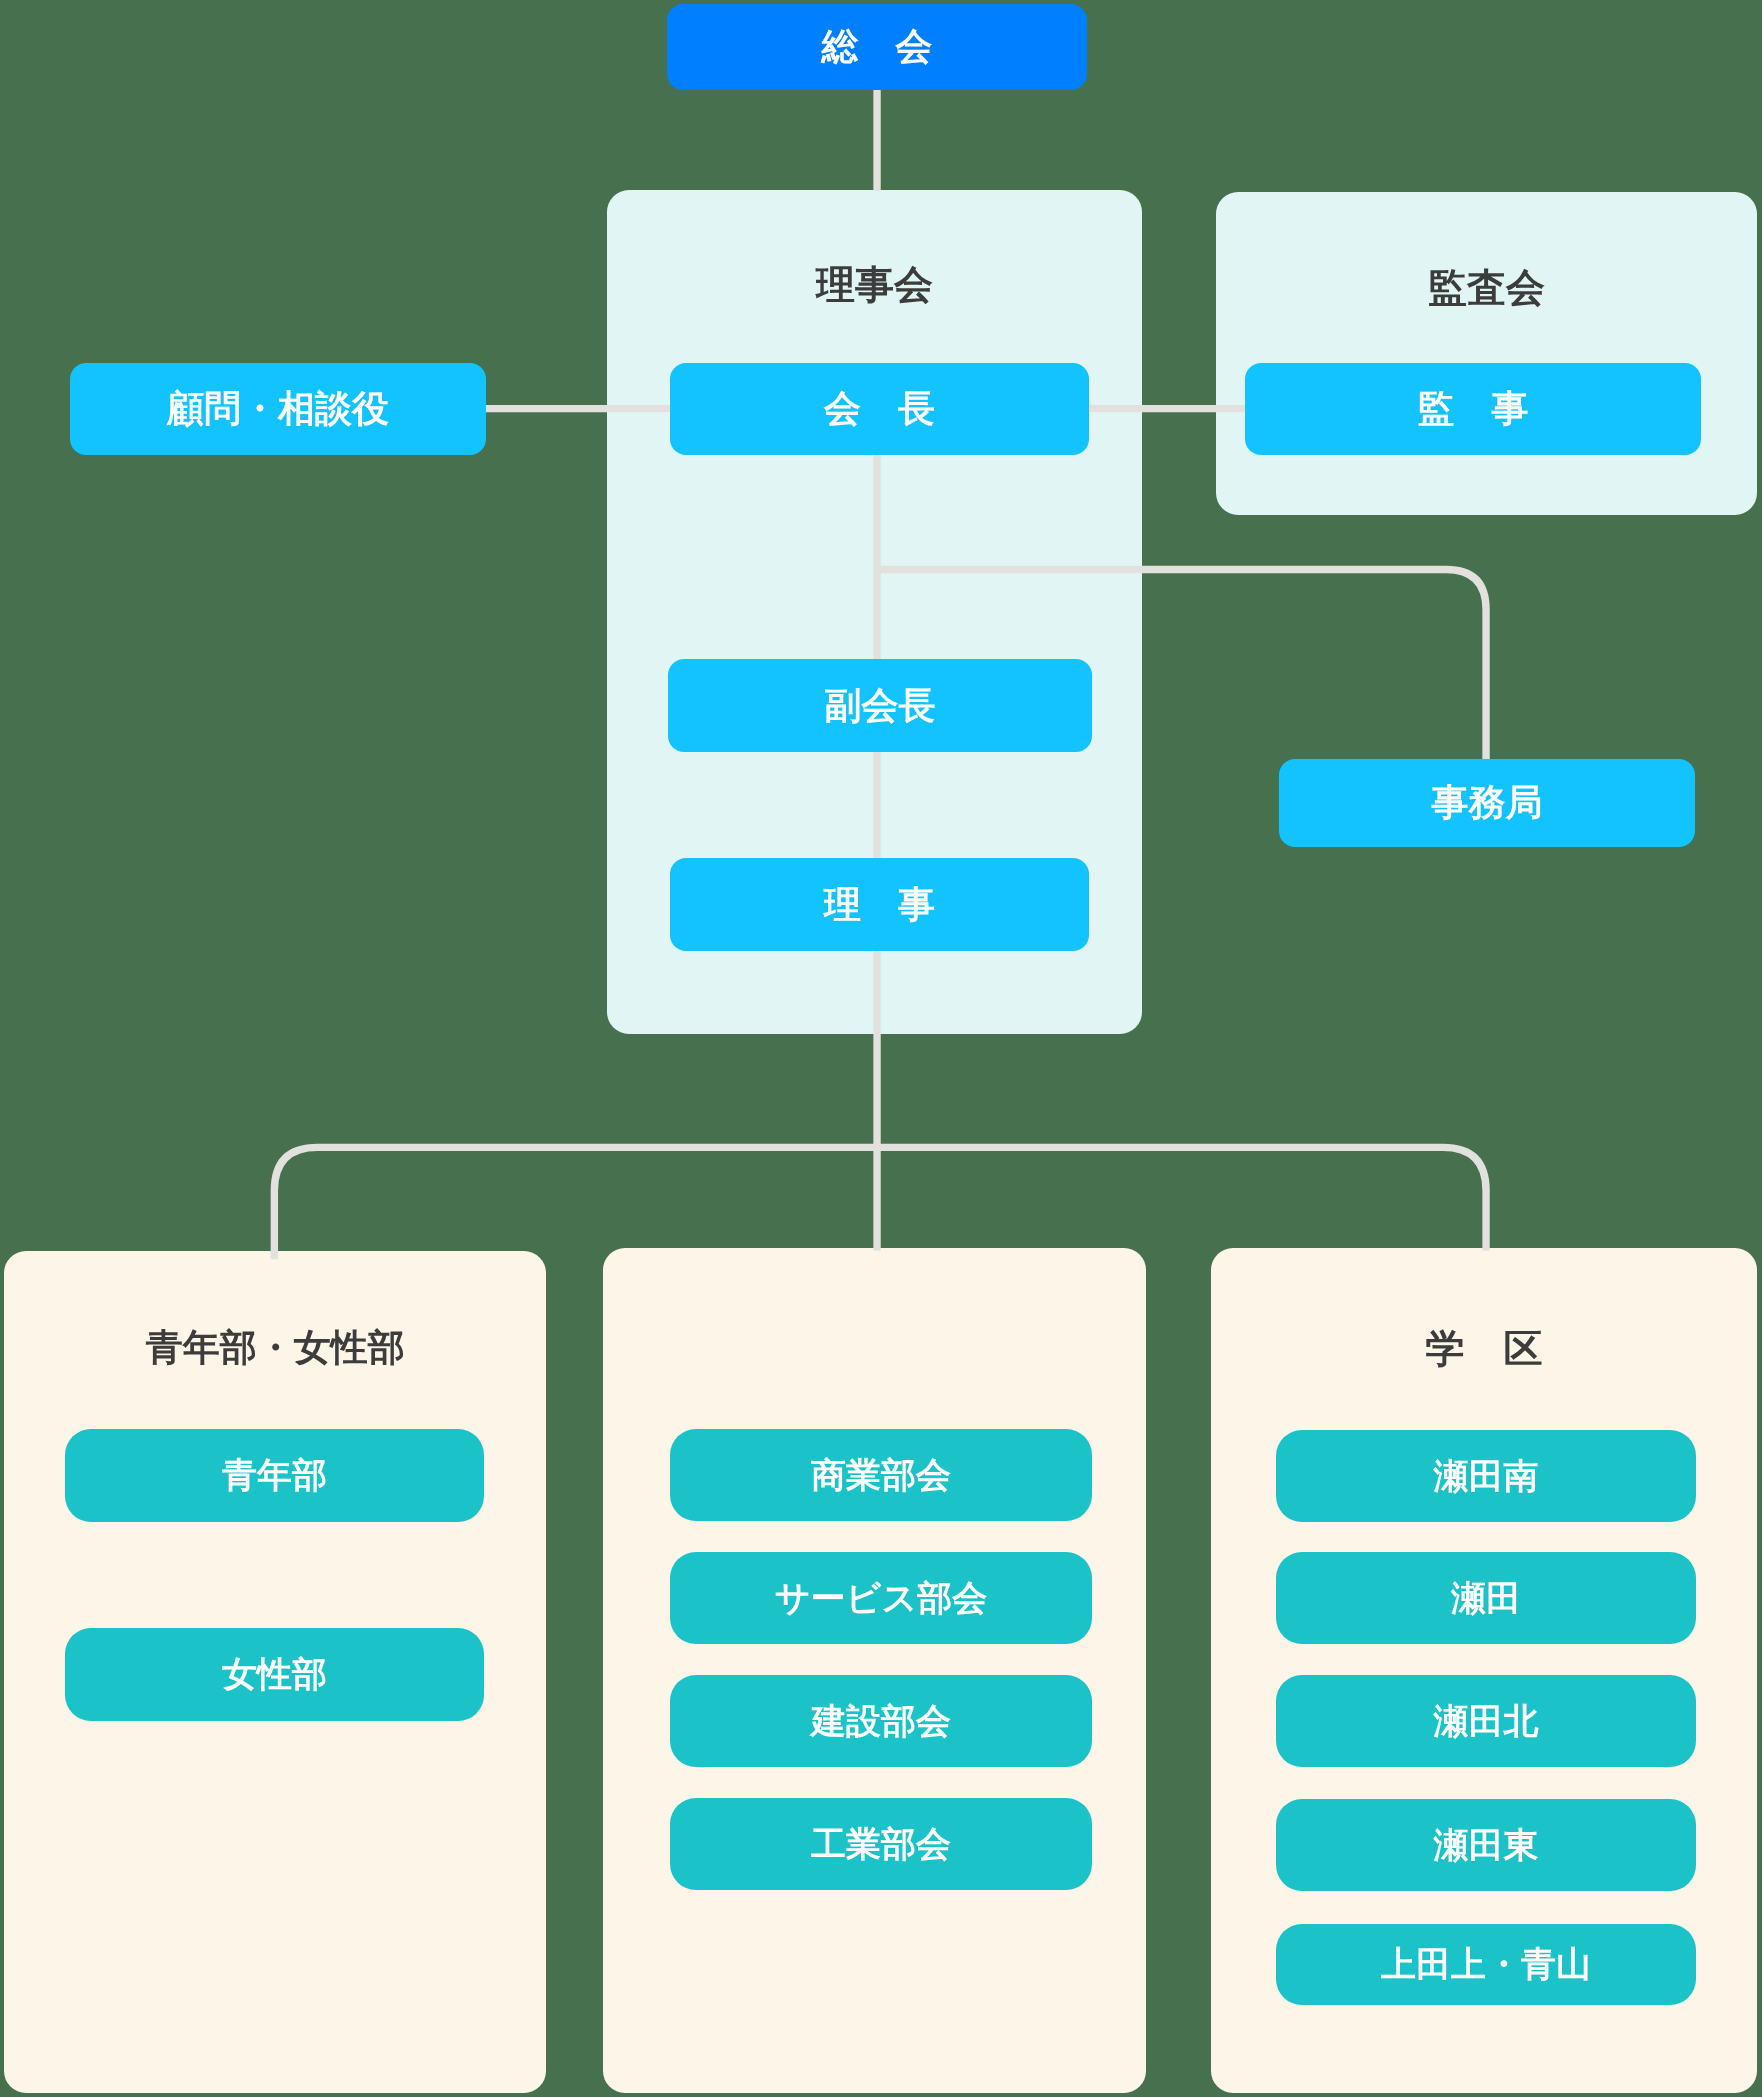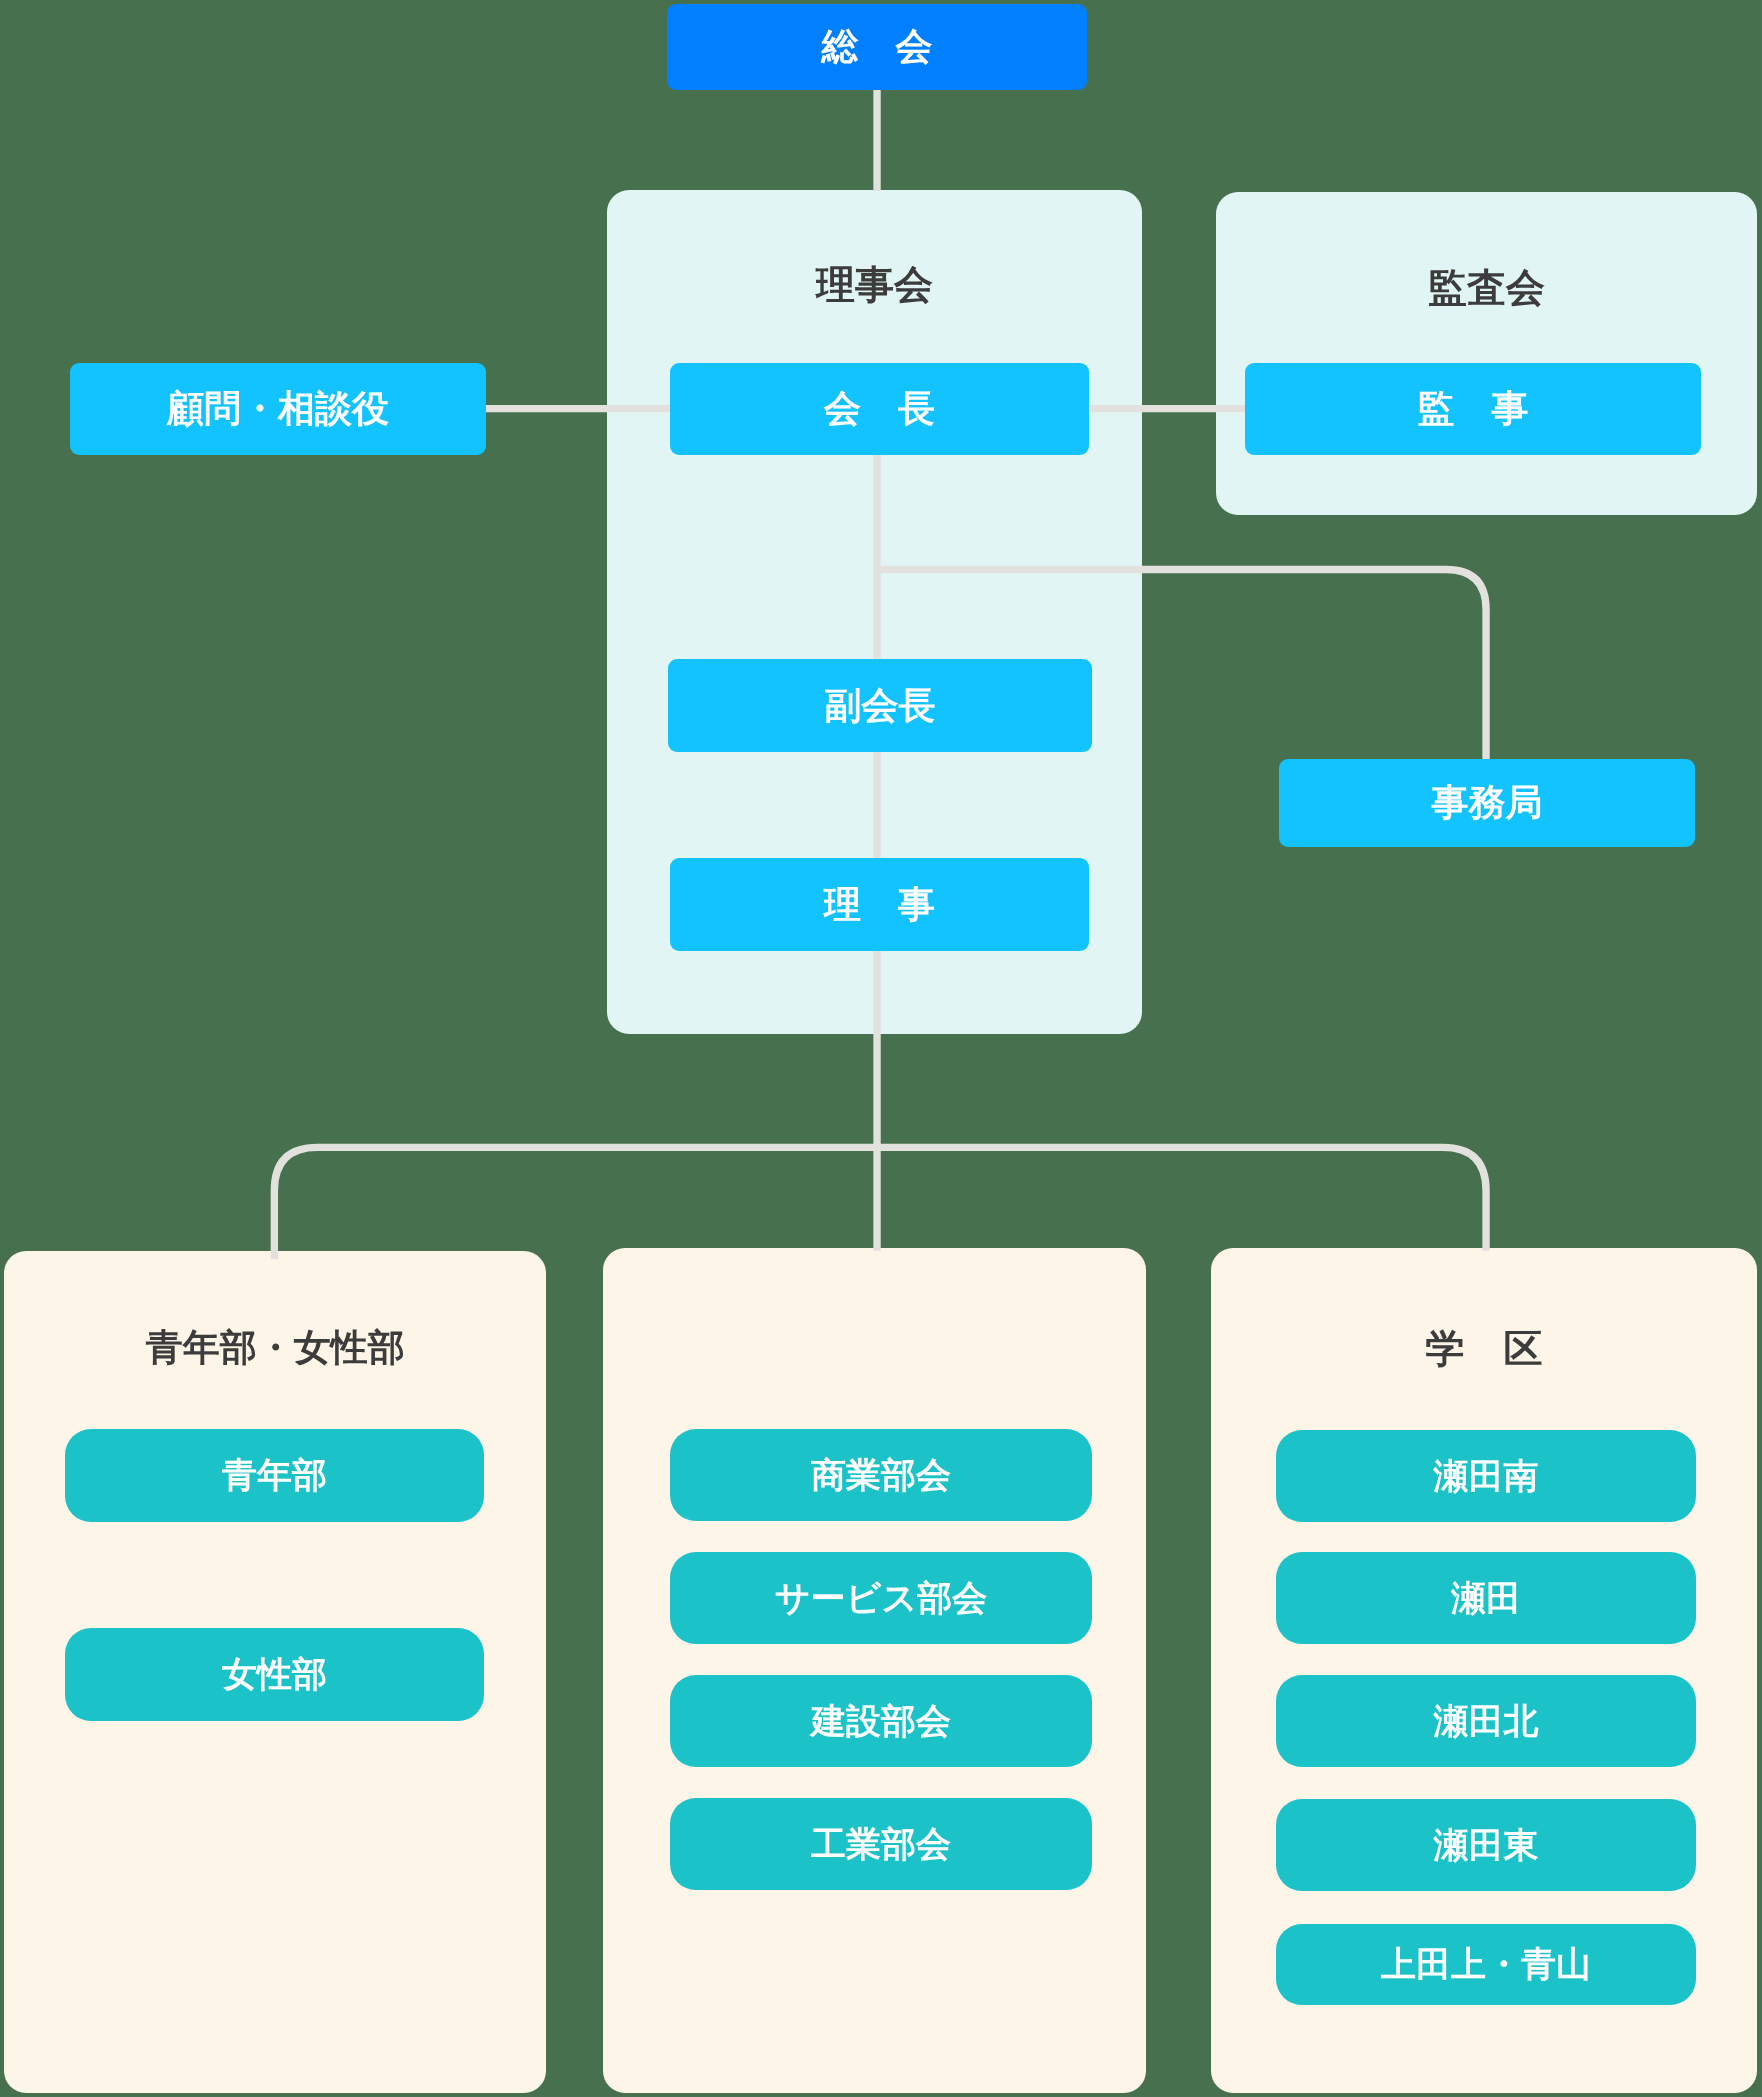--- a/index.html
+++ b/index.html
@@ -42,21 +42,21 @@
     stroke-width:14px;
   }
   .node{
     position:absolute;
     display:flex;
     align-items:center;
     justify-content:center;
     color:#FFFFFF;
     font-weight:bold;
     font-size:37px;
-    border-radius:9px;
+    border-radius:16px;
     white-space:nowrap;
   }
   .node-blue{background:var(--blue);}
   .node-cyan{background:var(--cyan);}
   .node-teal{background:var(--teal);border-radius:26px;font-size:35px;}
   .panel-title{
     position:absolute;
     text-align:center;
     color:var(--title-text);
     font-weight:bold;

